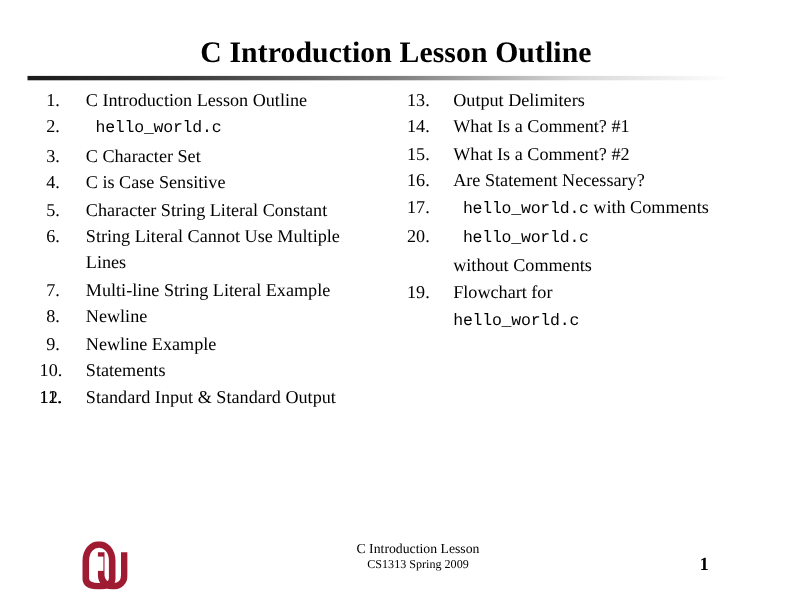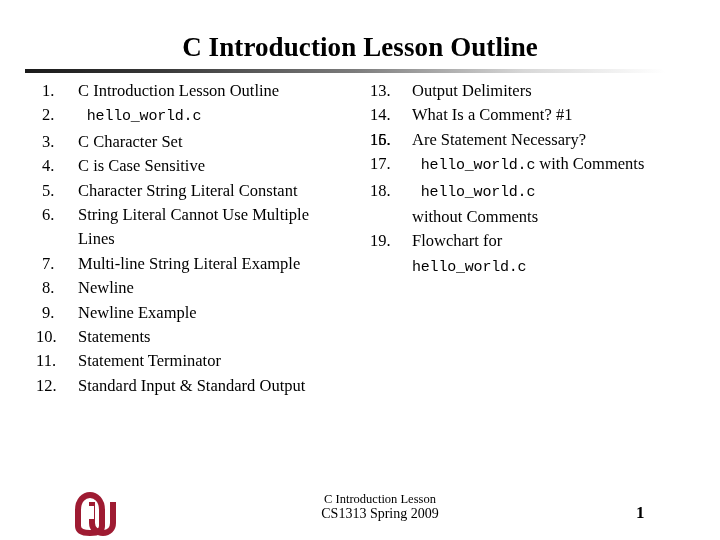--- a/index.html
+++ b/index.html
@@ -110,21 +110,21 @@
     top: 492px;
     width: 300px;
     text-align: center;
   }
   .footer-line1 {
     font-size: 12.5px;
     line-height: 15px;
     color: #000000;
   }
   .footer-line2 {
-    font-size: 14px;
+    font-size: 11px;
     line-height: 13px;
     color: #000000;
   }
 
   .page-number {
     position: absolute;
     left: 636px;
     top: 503px;
     width: 30px;
     text-align: left;
@@ -179,52 +179,52 @@
         <li class="item">
           <span class="num">9.</span>
           <span class="txt"><span>Newline Example</span></span>
         </li>
         <li class="item wide-num">
           <span class="num">10.</span>
           <span class="txt"><span>Statements</span></span>
         </li>
         <li class="item wide-num">
           <span class="num">11.</span>
-          <span class="txt"><span>Statement Terminator</span></span>
         </li>
         <li class="item wide-num">
           <span class="num">12.</span>
           <span class="txt"><span>Standard Input &amp; Standard Output</span></span>
         </li>
       </ol>
   </div>
 
   <div class="col col-right">
     <ol class="olist" id="right-list">
         <li class="item wide-num">
           <span class="num">13.</span>
           <span class="txt"><span>Output Delimiters</span></span>
         </li>
         <li class="item wide-num">
           <span class="num">14.</span>
           <span class="txt"><span>What Is a Comment? #1</span></span>
         </li>
         <li class="item wide-num">
           <span class="num">15.</span>
+          <span class="txt"><span>What Is a Comment? #2</span></span>
         </li>
         <li class="item wide-num">
           <span class="num">16.</span>
           <span class="txt"><span>Are Statement Necessary?</span></span>
         </li>
         <li class="item wide-num">
           <span class="num">17.</span>
           <span class="txt"><span class="mono lead-space"> hello_world.c</span><span> with Comments</span></span>
         </li>
         <li class="item wide-num">
-          <span class="num">18.</span>
+          <span class="num">20.</span>
           <span class="txt"><span class="mono lead-space"> hello_world.c</span><br><span>without Comments</span></span>
         </li>
         <li class="item wide-num">
           <span class="num">19.</span>
           <span class="txt"><span>Flowchart for</span><br><span class="mono">hello_world.c</span></span>
         </li>
       </ol>
   </div>
 
   <div class="ou-logo">

